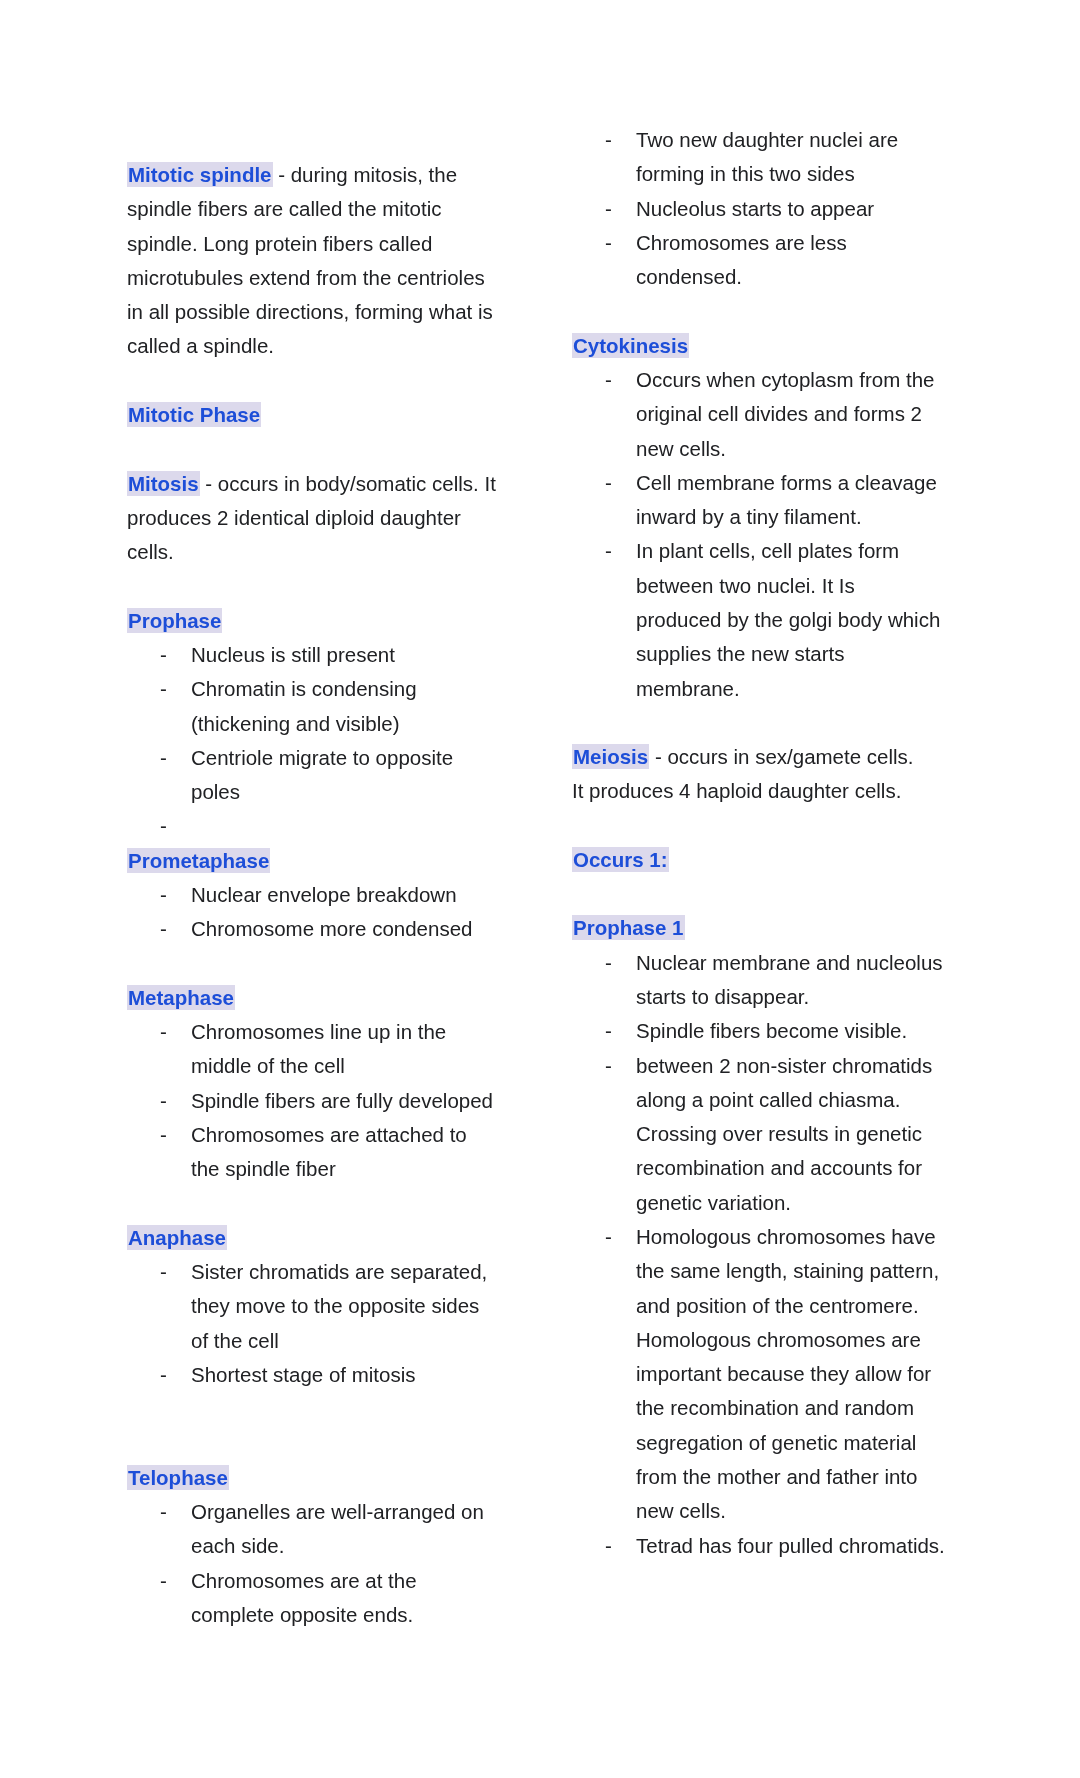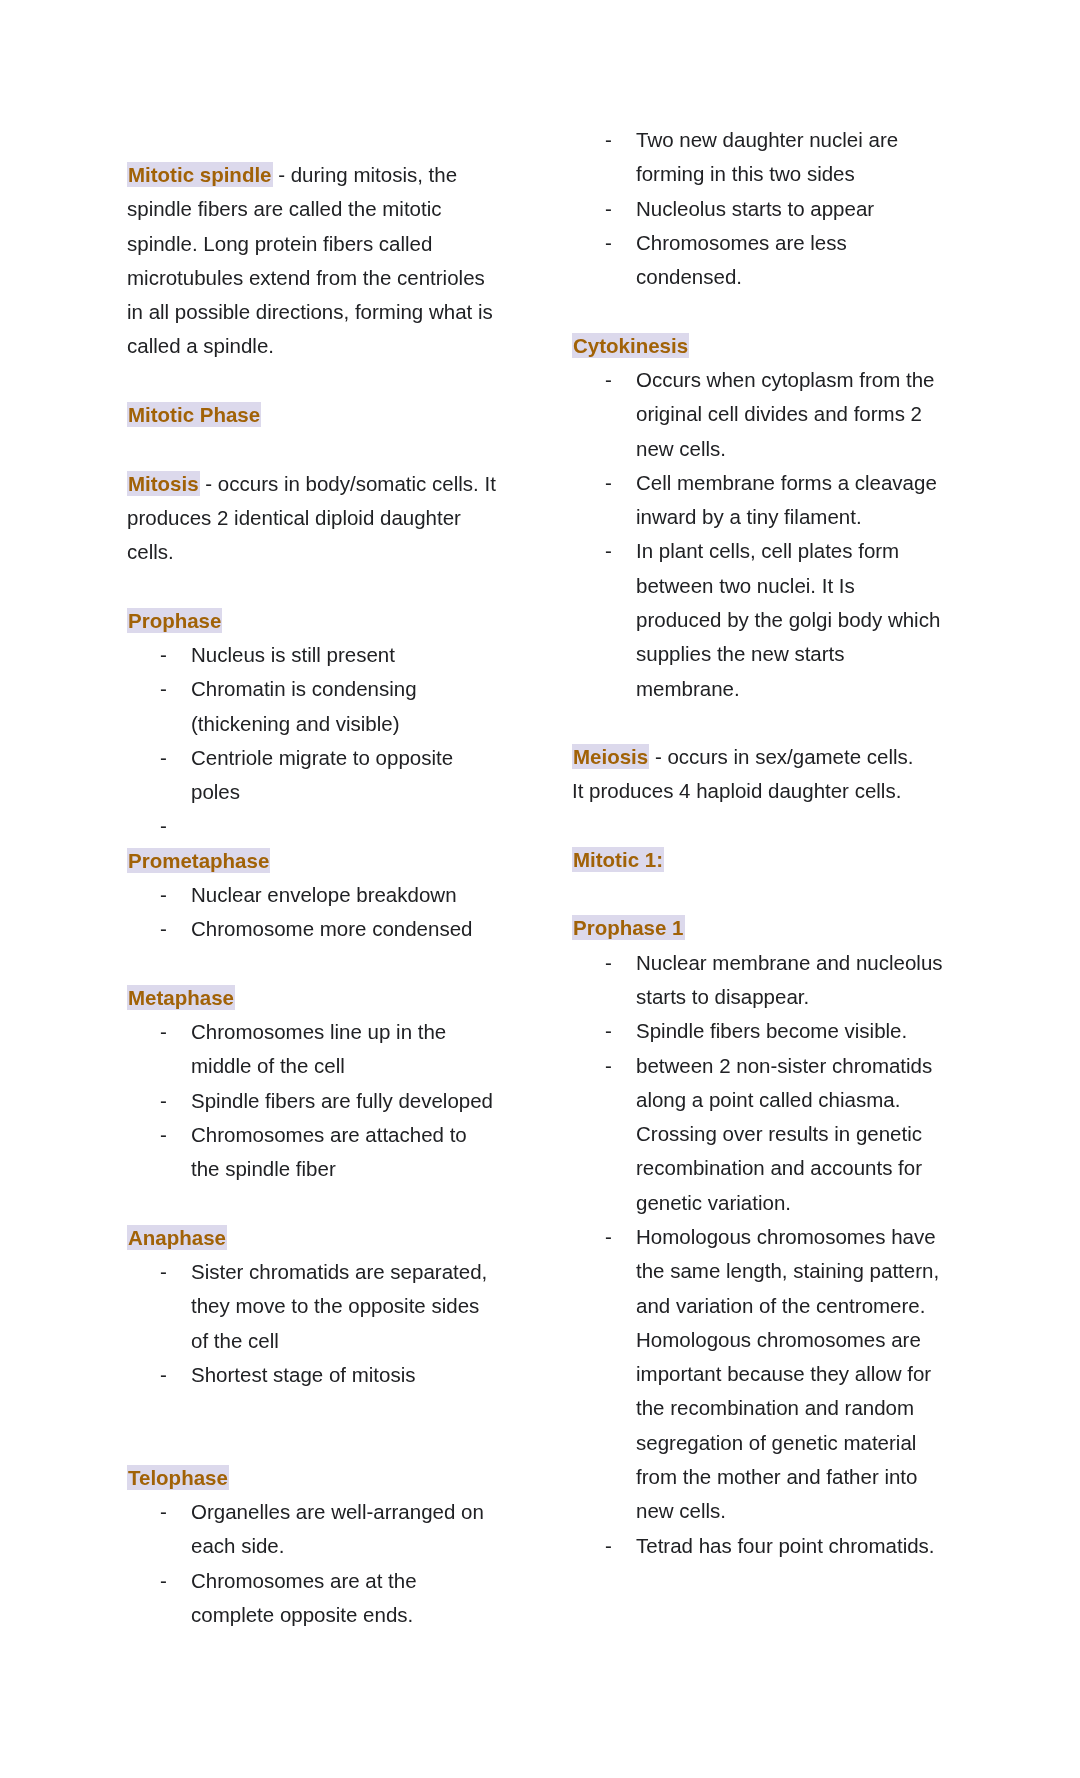--- a/index.html
+++ b/index.html
@@ -3,21 +3,21 @@
 <meta charset="utf-8">
 <style>
   html, body { margin:0; padding:0; background:#ffffff; }
   body { width:1080px; height:1778px; position:relative; overflow:hidden;
          font-family:"Liberation Sans", sans-serif; color:#202124; }
   .col { position:absolute; width:420px; font-size:20.5px; line-height:34.29px; }
   #col-left { left:127px; top:158px; }
   #col-right { left:572px; top:123px; }
   .line { height:34.29px; white-space:nowrap; }
   .gap { height:34.29px; }
-  .hl { background:#dcd9ec; font-weight:bold; color:#a16207; padding:1px 1px; }
+  .hl { background:#dcd9ec; font-weight:bold; color:#1d4ed8; padding:1px 1px; }
   .bullet { position:relative; padding-left:64px; }
   .bullet .dash { position:absolute; left:33px; top:0; }
   .bullet .txt { display:block; }
 </style>
 </head>
 <body>
 
 <div id="col-left" class="col">
 
   <div class="line"><span class="hl">Mitotic spindle</span><span> - during mitosis, the</span></div>
@@ -145,21 +145,21 @@
     <span class="txt line">between two nuclei. It Is</span>
     <span class="txt line">produced by the golgi body which</span>
     <span class="txt line">supplies the new starts</span>
     <span class="txt line">membrane.</span>
     </div>
   <div class="gap"></div>
 
   <div class="line"><span class="hl">Meiosis</span><span> - occurs in sex/gamete cells.</span></div>
   <div class="line">It produces 4 haploid daughter cells.</div>
   <div class="gap"></div>
-  <div class="line"><span class="hl">Mitotic 1:</span></div>
+  <div class="line"><span class="hl">Occurs 1:</span></div>
   <div class="gap"></div>
 
   <div class="line"><span class="hl">Prophase 1</span></div>
   <div class="bullet">
       <span class="dash">-</span>
     <span class="txt line">Nuclear membrane and nucleolus</span>
     <span class="txt line">starts to disappear.</span>
     </div>
   <div class="bullet">
       <span class="dash">-</span>
@@ -170,25 +170,25 @@
     <span class="txt line">between 2 non-sister chromatids</span>
     <span class="txt line">along a point called chiasma.</span>
     <span class="txt line">Crossing over results in genetic</span>
     <span class="txt line">recombination and accounts for</span>
     <span class="txt line">genetic variation.</span>
     </div>
   <div class="bullet">
       <span class="dash">-</span>
     <span class="txt line">Homologous chromosomes have</span>
     <span class="txt line">the same length, staining pattern,</span>
-    <span class="txt line">and variation of the centromere.</span>
+    <span class="txt line">and position of the centromere.</span>
     <span class="txt line">Homologous chromosomes are</span>
     <span class="txt line">important because they allow for</span>
     <span class="txt line">the recombination and random</span>
     <span class="txt line">segregation of genetic material</span>
     <span class="txt line">from the mother and father into</span>
     <span class="txt line">new cells.</span>
     </div>
   <div class="bullet">
       <span class="dash">-</span>
-    <span class="txt line">Tetrad has four point chromatids.</span>
+    <span class="txt line">Tetrad has four pulled chromatids.</span>
     </div>
 </div>
 
 </body></html>

